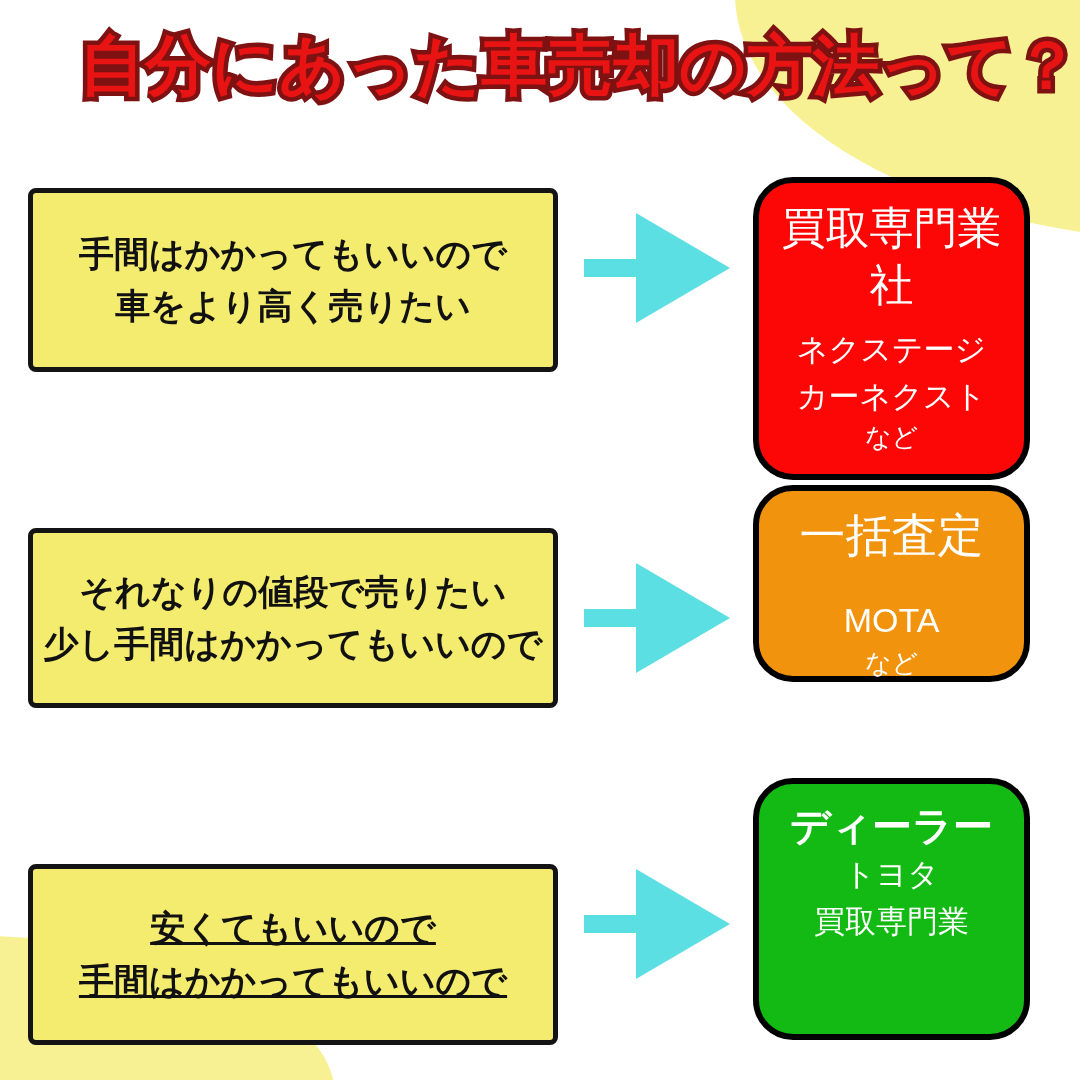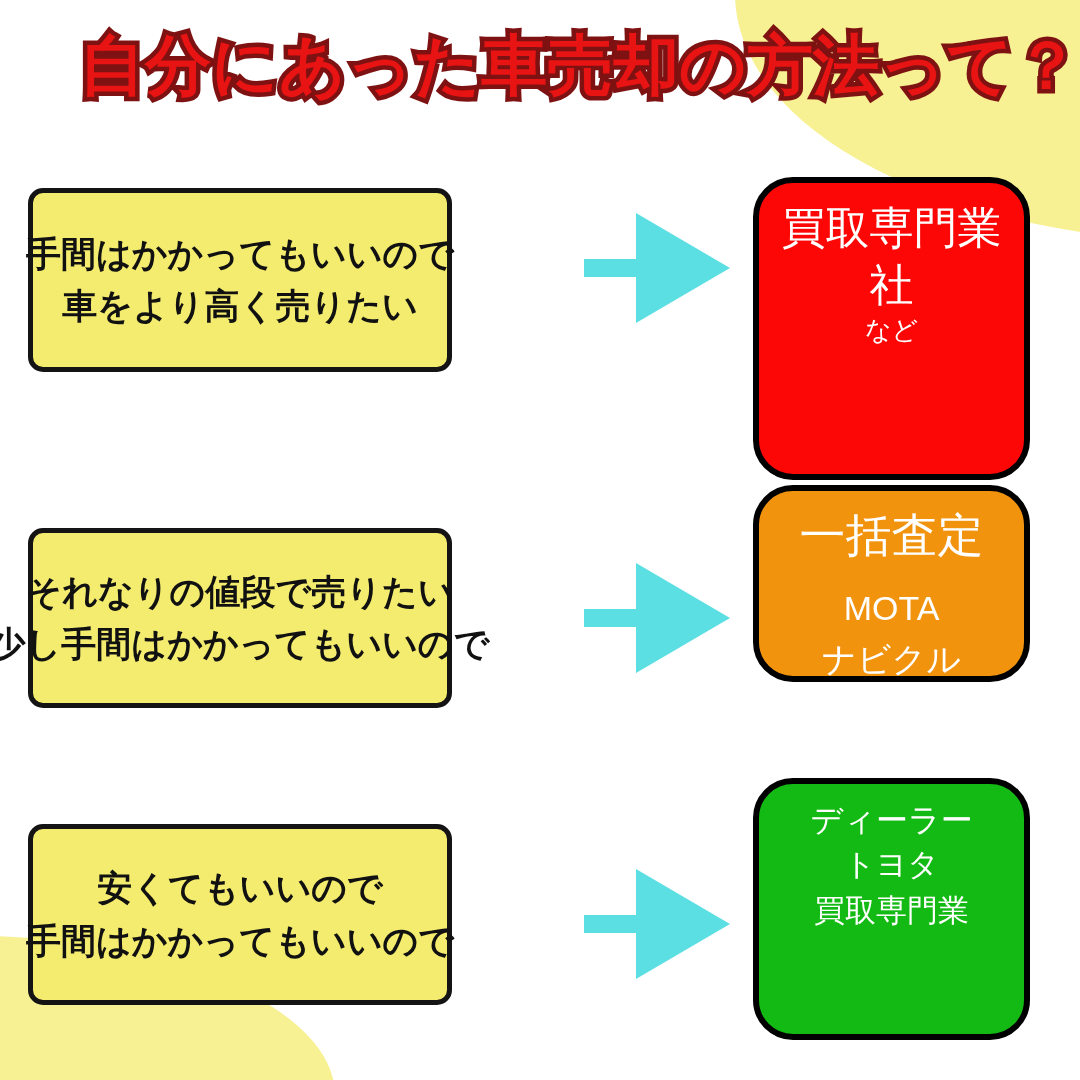--- a/index.html
+++ b/index.html
@@ -22,31 +22,31 @@
     letter-spacing:0px;white-space:nowrap;
   }
   .title-stroke{
     position:absolute;left:0;right:0;
     color:var(--title-outline,#7e1111);
     -webkit-text-stroke:9px var(--title-outline,#7e1111);
   }
   .title-fill{position:relative;color:var(--title-red,#e81313);}
   
   .need-box{
-    position:absolute;left:28px;width:424px;z-index:2;
+    position:absolute;left:28px;width:530px;z-index:2;
     background:var(--box-yellow,#f4ec6e);
     border:5px solid var(--box-border,#141414);
-    border-radius:15px;
+    border-radius:8px;
     display:flex;flex-direction:column;justify-content:center;align-items:center;
     font-size:35px;font-weight:bold;color:#111;line-height:1.5;
   }
   .need-box .need-line{white-space:nowrap;}
   .need-1{top:188px;height:184px;}
   .need-2{top:528px;height:180px;}
-  .need-3{top:824px;height:181px;}
+  .need-3{top:864px;height:181px;text-decoration:underline;}
   
   .arrow{position:absolute;left:584px;width:146px;height:110px;z-index:2;}
   .arrow-1{top:213px;}
   .arrow-2{top:563px;}
   .arrow-3{top:869px;}
   
   .method-box{
     position:absolute;left:753px;width:277px;z-index:2;
     border:6px solid #000;
     border-radius:40px;
@@ -57,24 +57,24 @@
   }
   .m-title{font-weight:normal;white-space:nowrap;}
   .m-title div{white-space:nowrap;}
   .m-items div{white-space:nowrap;}
   .mb-red{top:152px;height:303px;}
   .mb-red .m-title{font-size:44px;line-height:1.3;}
   .mb-red .m-items{margin-top:14px;font-size:31px;line-height:1.5;}
   .mb-red .m-note{font-size:26px;line-height:1.35;}
   .mb-orange{top:485px;height:197px;}
   .mb-orange .m-title{font-size:46px;line-height:1.25;}
-  .mb-orange .m-items{margin-top:18px;font-size:34px;line-height:1.5;}
+  .mb-orange .m-items{margin-top:30px;font-size:34px;line-height:1.5;}
   .mb-orange .m-note{font-size:26px;line-height:1.35;}
   .mb-green{top:778px;height:262px;}
-  .mb-green .m-title{font-size:32px;line-height:1.3;}
+  .mb-green .m-title{font-size:40px;line-height:1.3;font-weight:bold;}
   .mb-green .m-items{font-size:31px;line-height:1.5;}
 </style>
 </head>
 <body>
 
 <div class="canvas">
 
   <div class="blob blob-tr"></div>
   <div class="blob blob-bl"></div>
 
@@ -88,37 +88,40 @@
     <div class="need-line">車をより高く売りたい</div>
   </div>
   <svg class="arrow arrow-1" viewBox="0 0 146 110">
     <polygon points="0,46 52,46 52,0 146,55 52,110 52,64 0,64" style="fill:var(--arrow-cyan,#5cdfe2)"></polygon>
   </svg>
   <div class="method-box mb-red" style="background: rgb(252, 6, 6); margin-top: 25px;">
     <div class="m-title">
       <div>買取専門業</div>
       <div>社</div>
     </div>
+    <div class="m-items">
+      <div>ネクステージ</div>
+      <div>カーネクスト</div>
+    </div>
     <div class="m-note">など</div>
   </div>
 
   <div class="need-box need-2">
     <div class="need-line">それなりの値段で売りたい</div>
     <div class="need-line">少し手間はかかってもいいので</div>
   </div>
   <svg class="arrow arrow-2" viewBox="0 0 146 110">
     <polygon points="0,46 52,46 52,0 146,55 52,110 52,64 0,64" style="fill:var(--arrow-cyan,#5cdfe2)"></polygon>
   </svg>
   <div class="method-box mb-orange" style="background: rgb(242, 147, 13);">
     <div class="m-title">
       <div>一括査定</div>
     </div>
     <div class="m-items">
       <div>MOTA</div>
-      <div>ナビクル</div>
     </div>
     <div class="m-note">など</div>
   </div>
 
   <div class="need-box need-3">
     <div class="need-line">安くてもいいので</div>
     <div class="need-line">手間はかかってもいいので</div>
   </div>
   <svg class="arrow arrow-3" viewBox="0 0 146 110">
     <polygon points="0,46 52,46 52,0 146,55 52,110 52,64 0,64" style="fill:var(--arrow-cyan,#5cdfe2)"></polygon>

